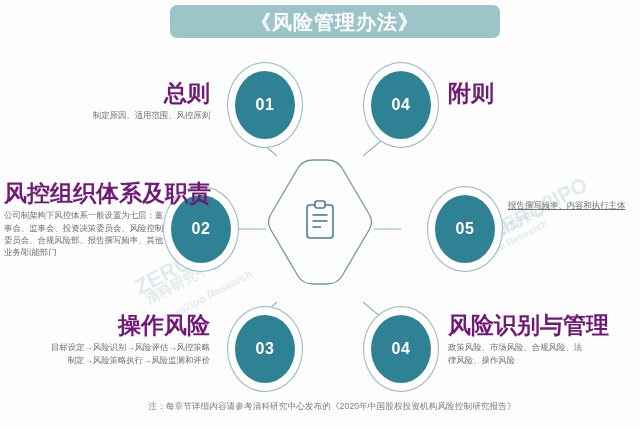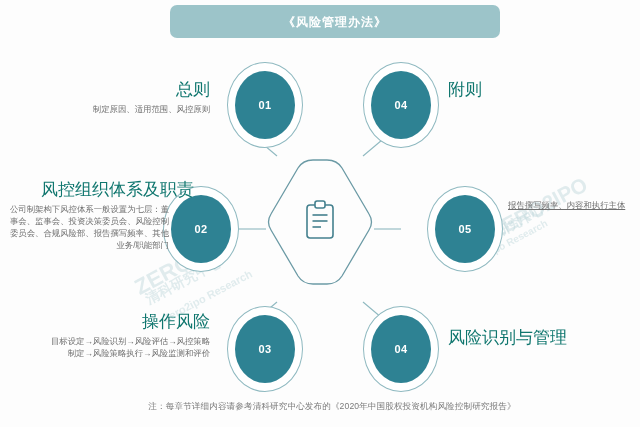--- a/index.html
+++ b/index.html
@@ -30,21 +30,21 @@
     width: 330px;
     height: 33px;
     background: #9cc4c9;
     border-radius: 7px;
     display: flex;
     align-items: center;
     justify-content: center;
   }
   #title-text {
     color: #ffffff;
-    font-size: 12px;
+    font-size: 20px;
     font-weight: bold;
     letter-spacing: 1px;
     line-height: 1;
   }
 
   
   .watermark {
     position: absolute;
     color: #b9d4d8;
     opacity: 0.42;
@@ -85,56 +85,56 @@
     width: 60px;
     height: 68px;
     border-radius: 50%;
     background: #2e8293;
     display: flex;
     align-items: center;
     justify-content: center;
   }
   .node-num {
     color: #ffffff;
-    font-size: 11px;
+    font-size: 16px;
     font-weight: bold;
     letter-spacing: 0.5px;
   }
 
   #node-01 { left: 227px; top: 62px; }
   #node-06 { left: 363px; top: 62px; }
   #node-02 { left: 163px; top: 186px; }
   #node-05 { left: 427px; top: 186px; }
   #node-03 { left: 227px; top: 306px; }
   #node-04 { left: 363px; top: 306px; }
 
   
   .block { position: absolute; }
   .blk-head {
-    color: #0f766e;
-    font-size: 17px;
-    font-weight: normal;
+    color: #701a75;
+    font-size: 23px;
+    font-weight: bold;
     line-height: 1.15;
     white-space: nowrap;
   }
   .blk-desc {
     color: #6f6f6f;
     font-size: 8.4px;
     line-height: 1.45;
     margin-top: 3px;
   }
   .align-right  { text-align: right; }
   .align-left   { text-align: left; }
 
   #blk-01 { left: 30px;  top: 80px;  width: 180px; }
   #blk-06 { left: 448px; top: 80px;  width: 185px; }
-  #blk-02 { left: 4px;   top: 180px; width: 190px; text-align: right; }
+  #blk-02 { left: 4px;   top: 180px; width: 190px; }
   #blk-05 { left: 510px; top: 196px; width: 128px; }
   #blk-03 { left: 46px;  top: 312px; width: 164px; }
-  #blk-04 { left: 448px; top: 328px; width: 190px; }
+  #blk-04 { left: 448px; top: 312px; width: 190px; }
 
   #blk-02 .blk-desc { width: 165px; }
   #blk-05 .blk-desc { width: 130px; white-space: nowrap; margin-left: -2px; text-decoration: underline; }
   #blk-04 .blk-desc { width: 135px; }
 
   
   #footnote {
     position: absolute;
     left: 0;
     top: 401px;
@@ -236,17 +236,18 @@
     <div class="blk-desc">报告撰写频率、内容和执行主体</div>
   </div>
 
   <div class="block align-right" id="blk-03">
     <div class="blk-head">操作风险</div>
     <div class="blk-desc">目标设定→风险识别→风险评估→风控策略制定→风险策略执行→风险监测和评价</div>
   </div>
 
   <div class="block align-left" id="blk-04">
     <div class="blk-head">风险识别与管理</div>
+    <div class="blk-desc">政策风险、市场风险、合规风险、法律风险、操作风险</div>
   </div>
 
   <div id="footnote">注：每章节详细内容请参考清科研究中心发布的《2020年中国股权投资机构风险控制研究报告》</div>
 
 </div>
 
 </body></html>

